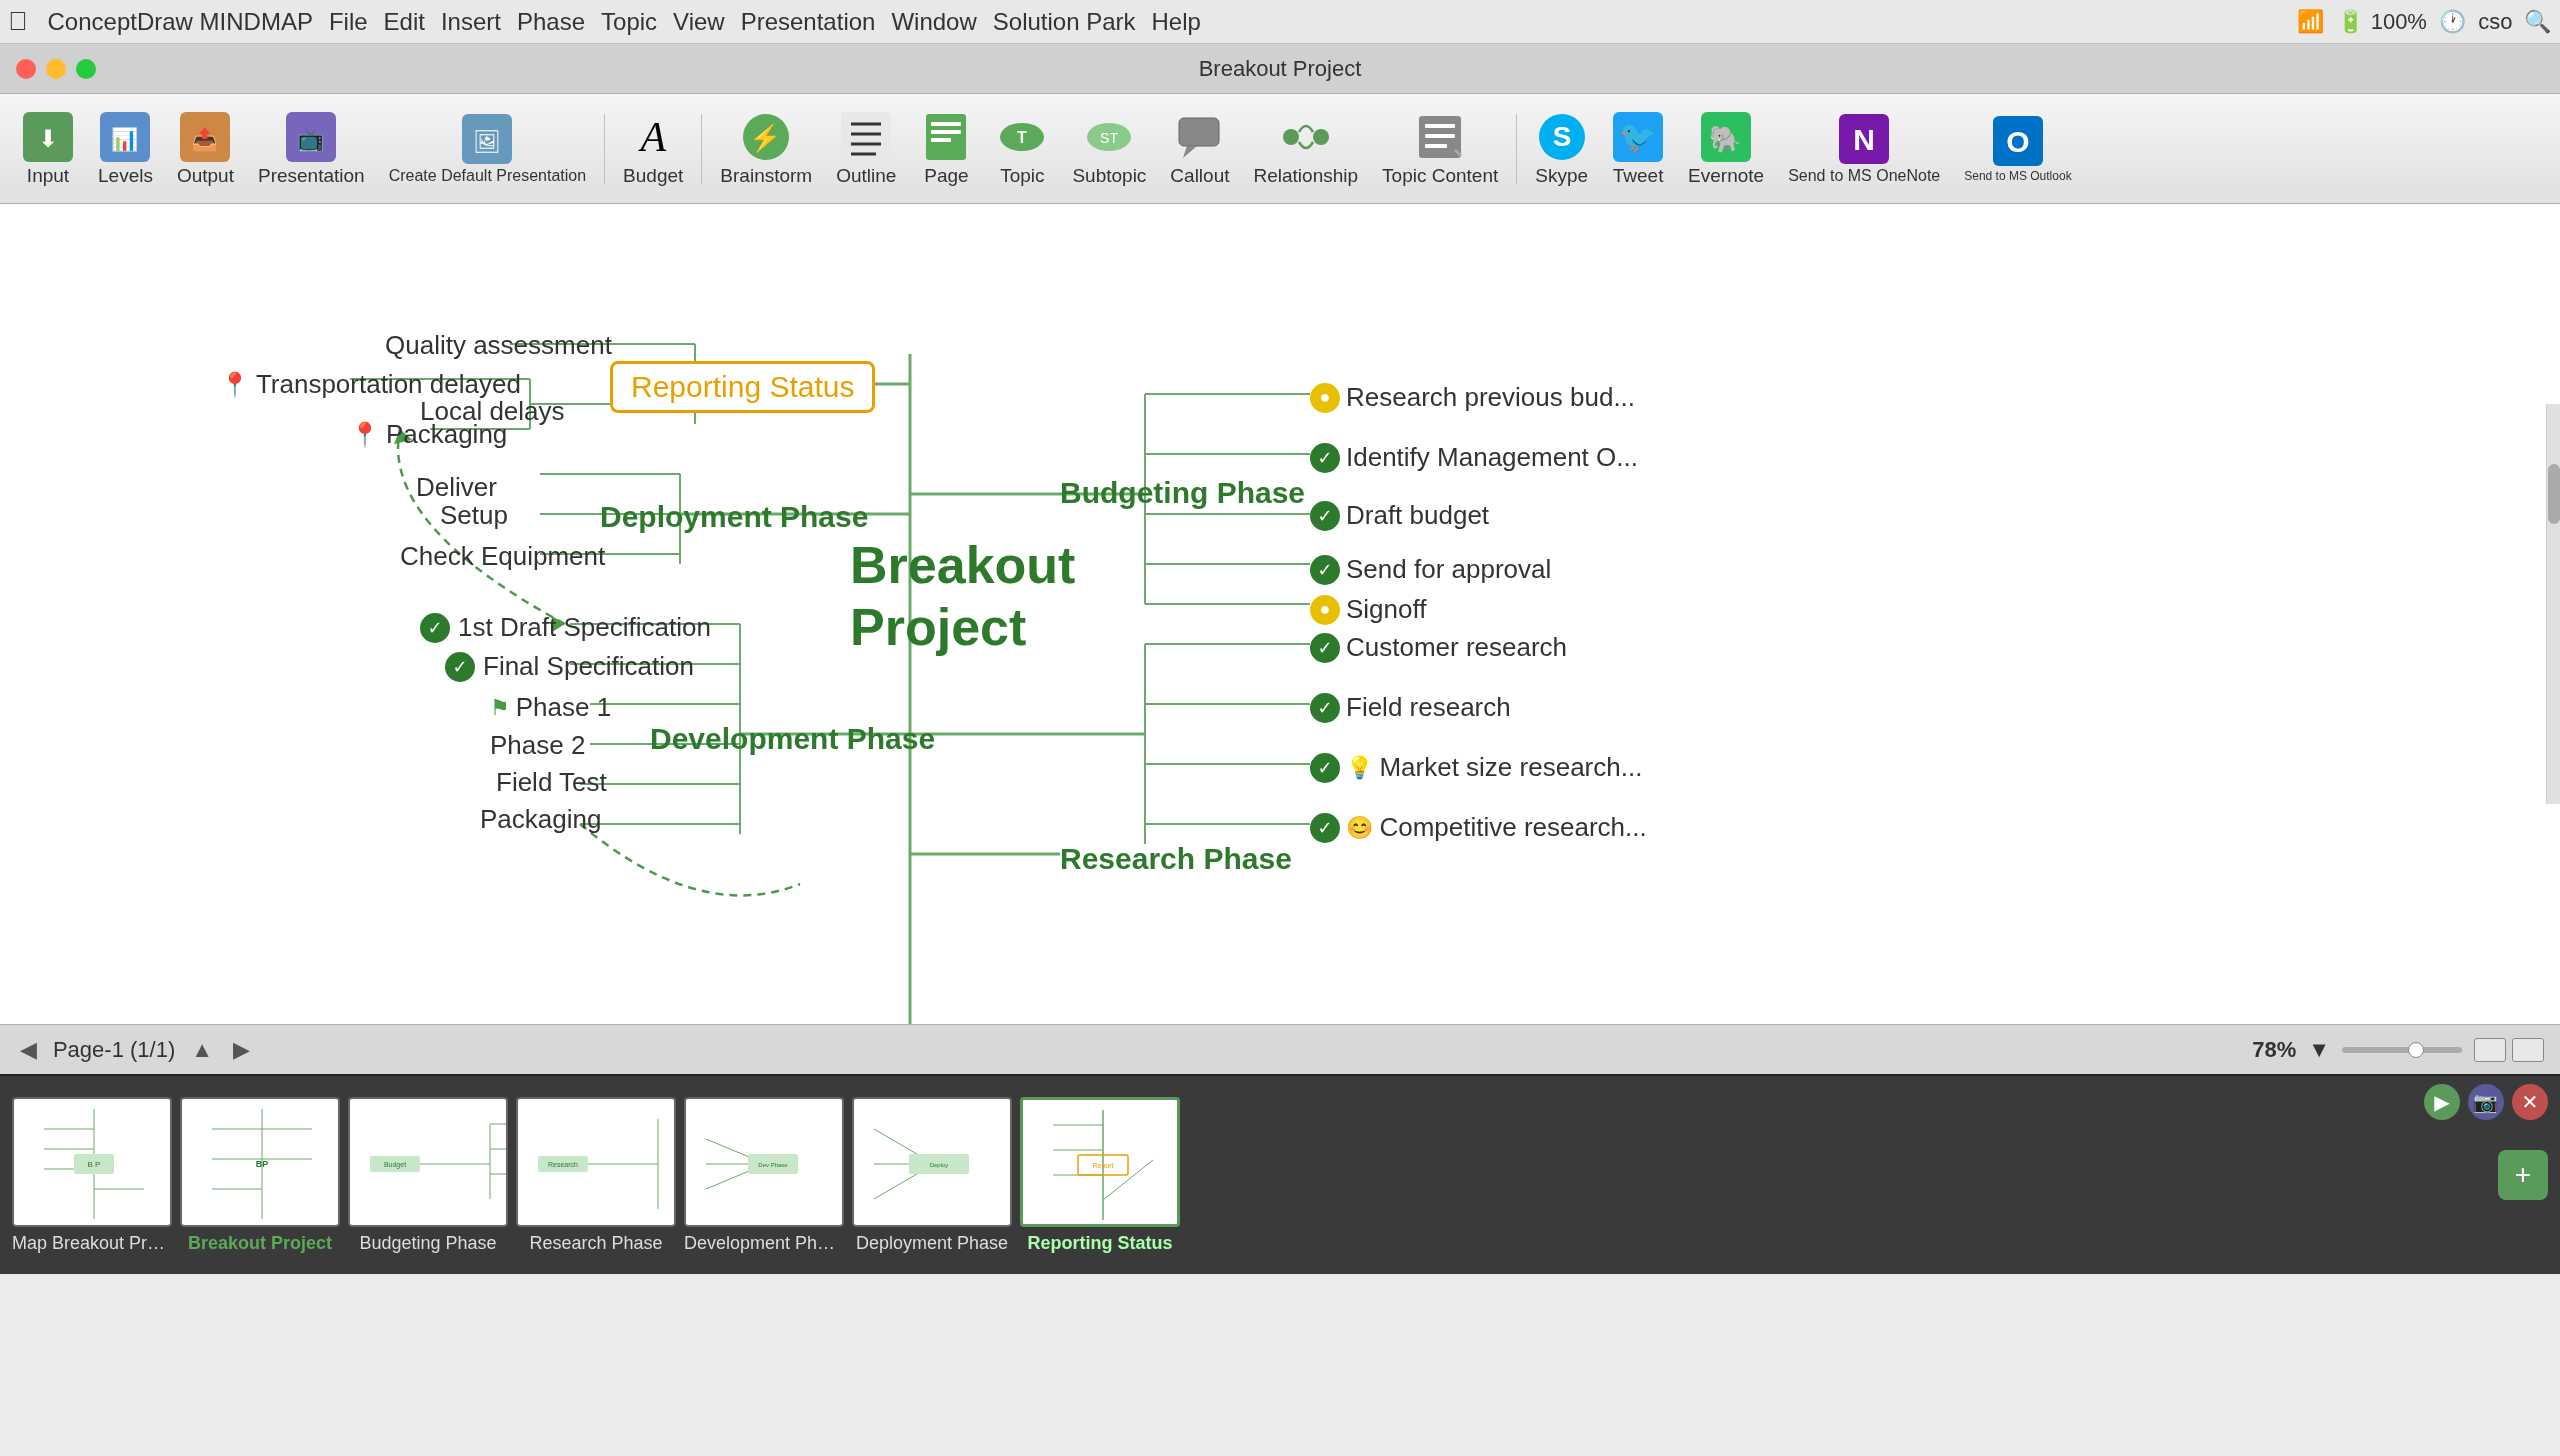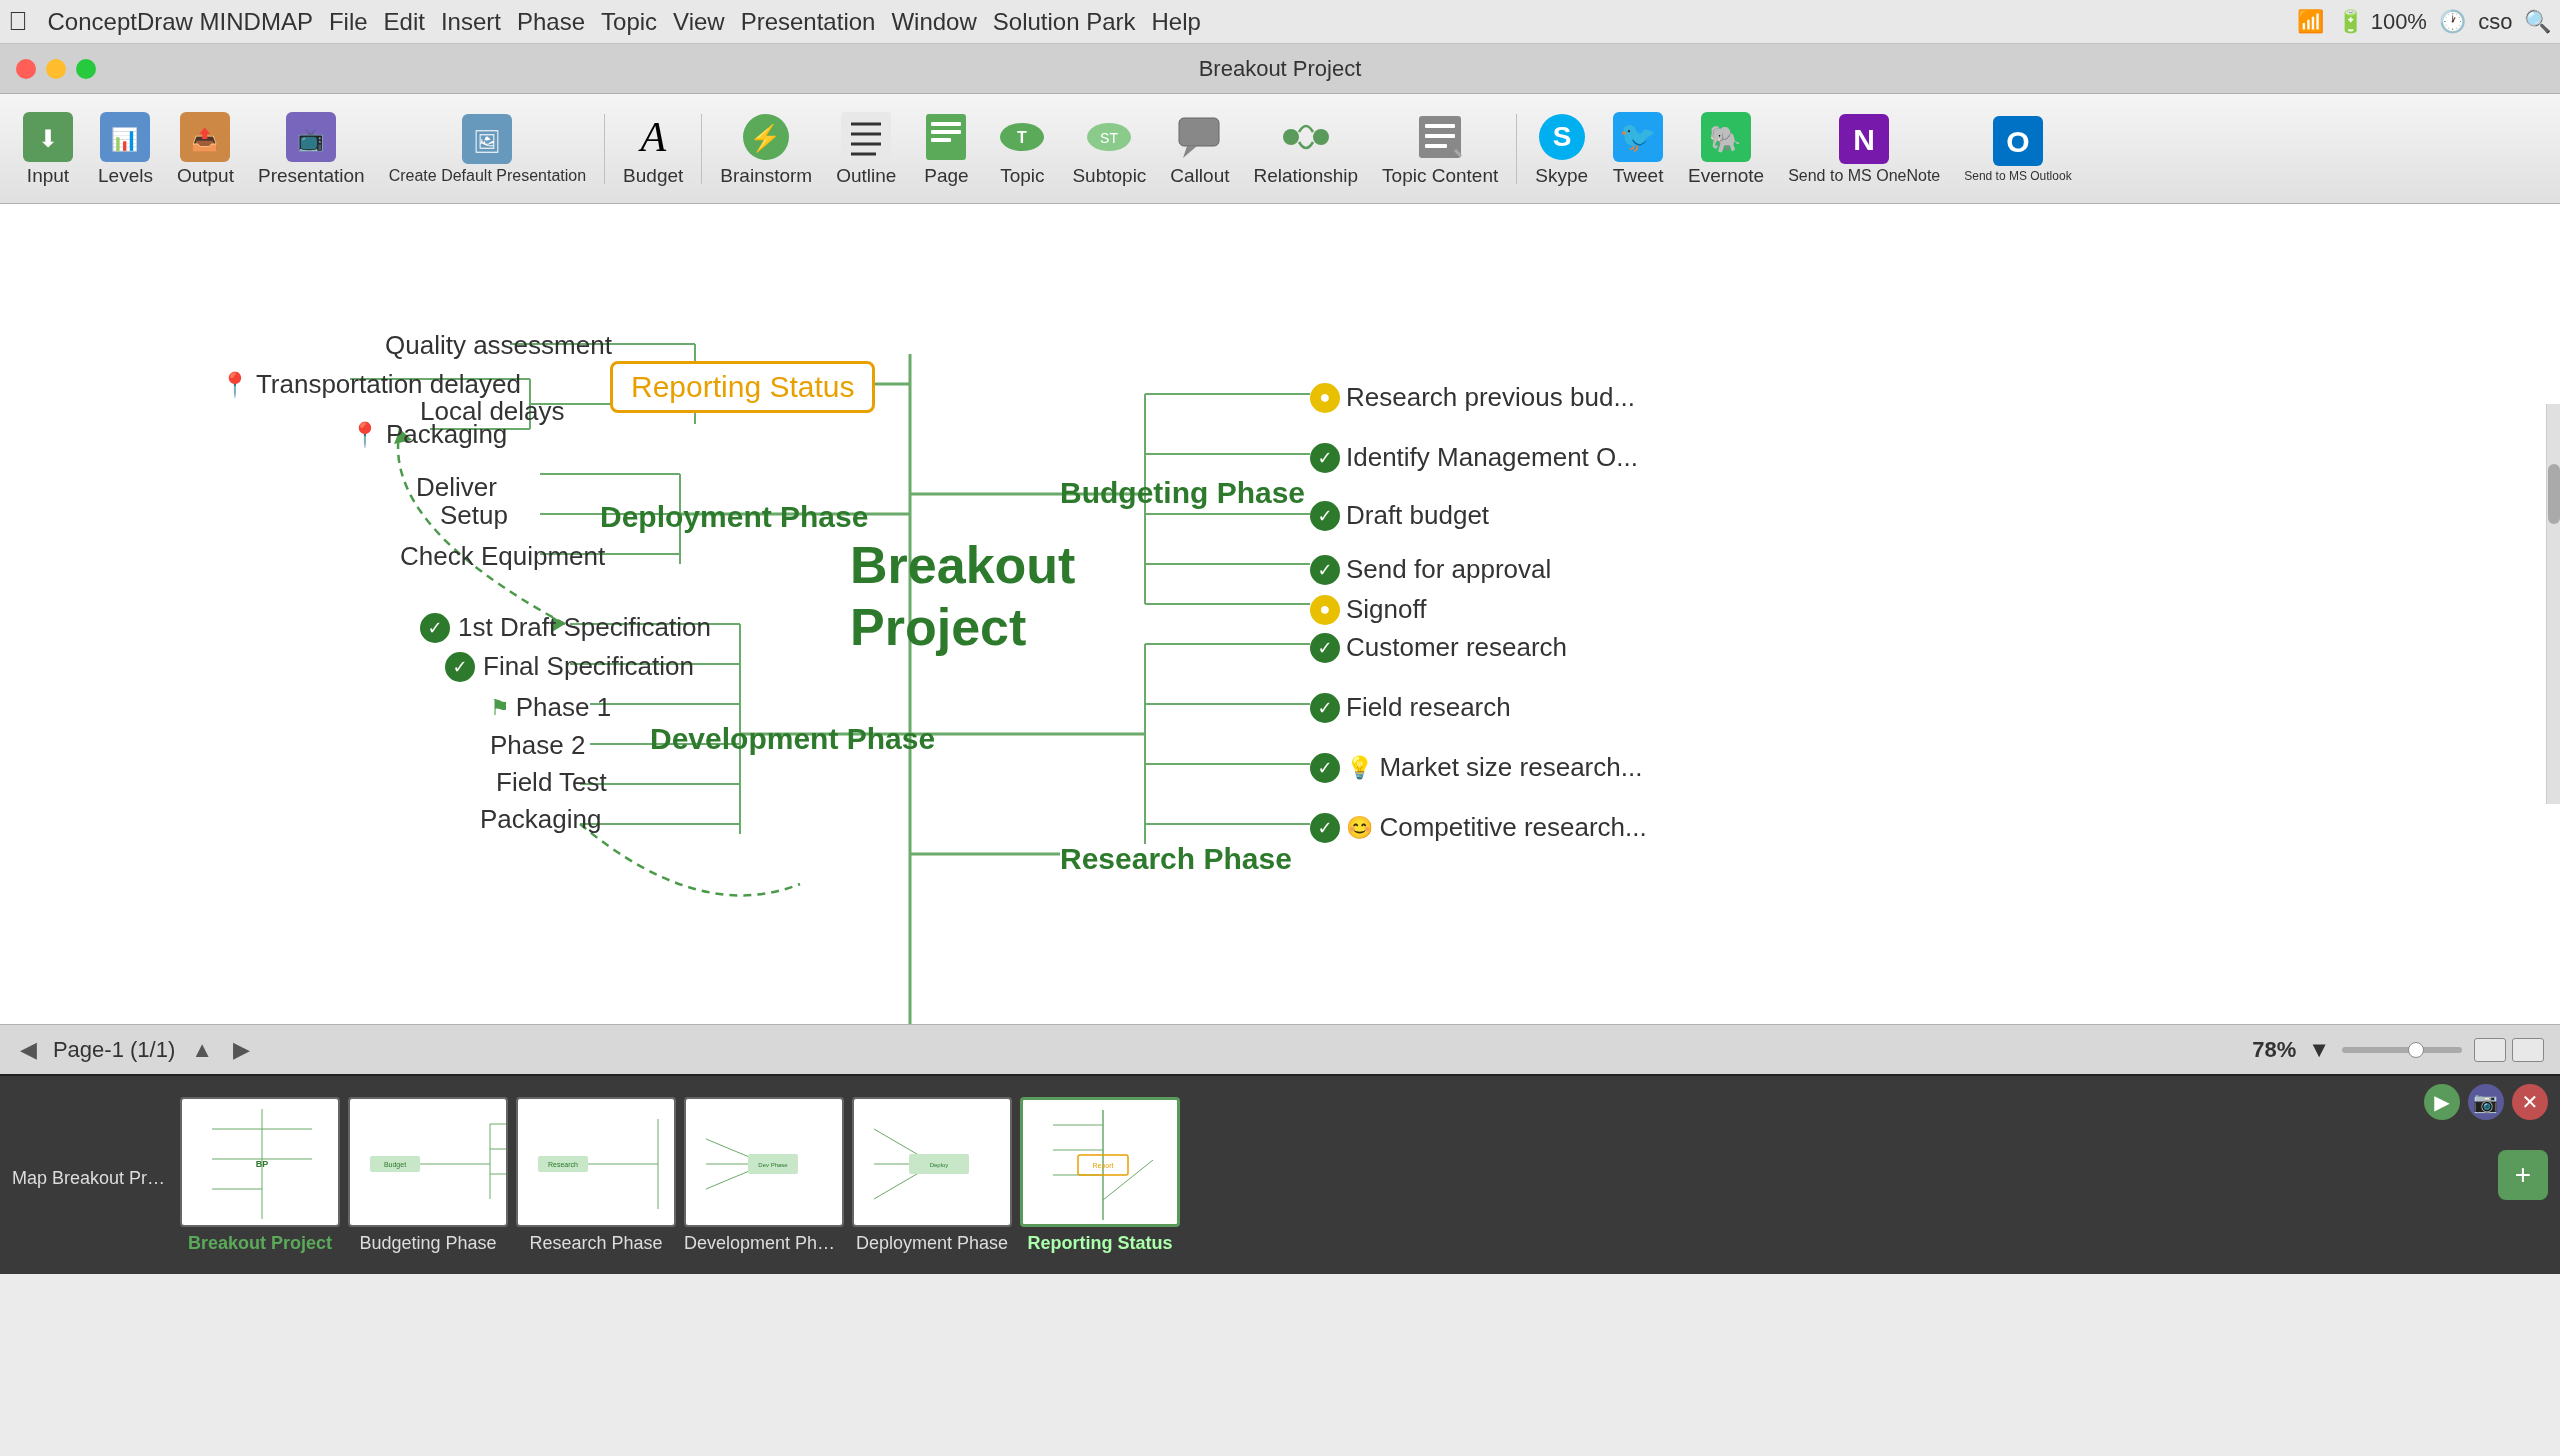--- a/index.html
+++ b/index.html
@@ -726,20 +726,33 @@
 </div>
 
 <div id="thumbnail-panel">
   <div class="panel-controls">
     <button class="panel-btn panel-btn-play">▶</button>
     <button class="panel-btn panel-btn-camera">📷</button>
     <button class="panel-btn panel-btn-close">✕</button>
   </div>
 
   <div class="thumb-item">
+    <div class="thumb-preview">
+      <div class="thumb-mini-map">
+        <svg width="160" height="130" viewBox="0 0 160 130">
+          <line x1="80" y1="10" x2="80" y2="120" stroke="#6aaa6a" stroke-width="1"></line>
+          <line x1="80" y1="30" x2="30" y2="30" stroke="#6aaa6a" stroke-width="1"></line>
+          <line x1="80" y1="50" x2="30" y2="50" stroke="#6aaa6a" stroke-width="1"></line>
+          <line x1="80" y1="70" x2="30" y2="70" stroke="#6aaa6a" stroke-width="1"></line>
+          <line x1="80" y1="90" x2="130" y2="90" stroke="#6aaa6a" stroke-width="1"></line>
+          <rect x="60" y="55" width="40" height="20" fill="#c8e6c8" rx="2"></rect>
+          <text x="80" y="68" text-anchor="middle" fill="#2d7a2d" font-size="8">B P</text>
+        </svg>
+      </div>
+    </div>
     <span class="thumb-label">Map Breakout Project</span>
   </div>
 
   <div class="thumb-item">
     <div class="thumb-preview">
       <div class="thumb-mini-map">
         <svg width="160" height="130" viewBox="0 0 160 130">
           <line x1="80" y1="10" x2="80" y2="120" stroke="#6aaa6a" stroke-width="1"></line>
           <line x1="80" y1="30" x2="30" y2="30" stroke="#6aaa6a" stroke-width="1"></line>
           <line x1="80" y1="60" x2="30" y2="60" stroke="#6aaa6a" stroke-width="1"></line>

